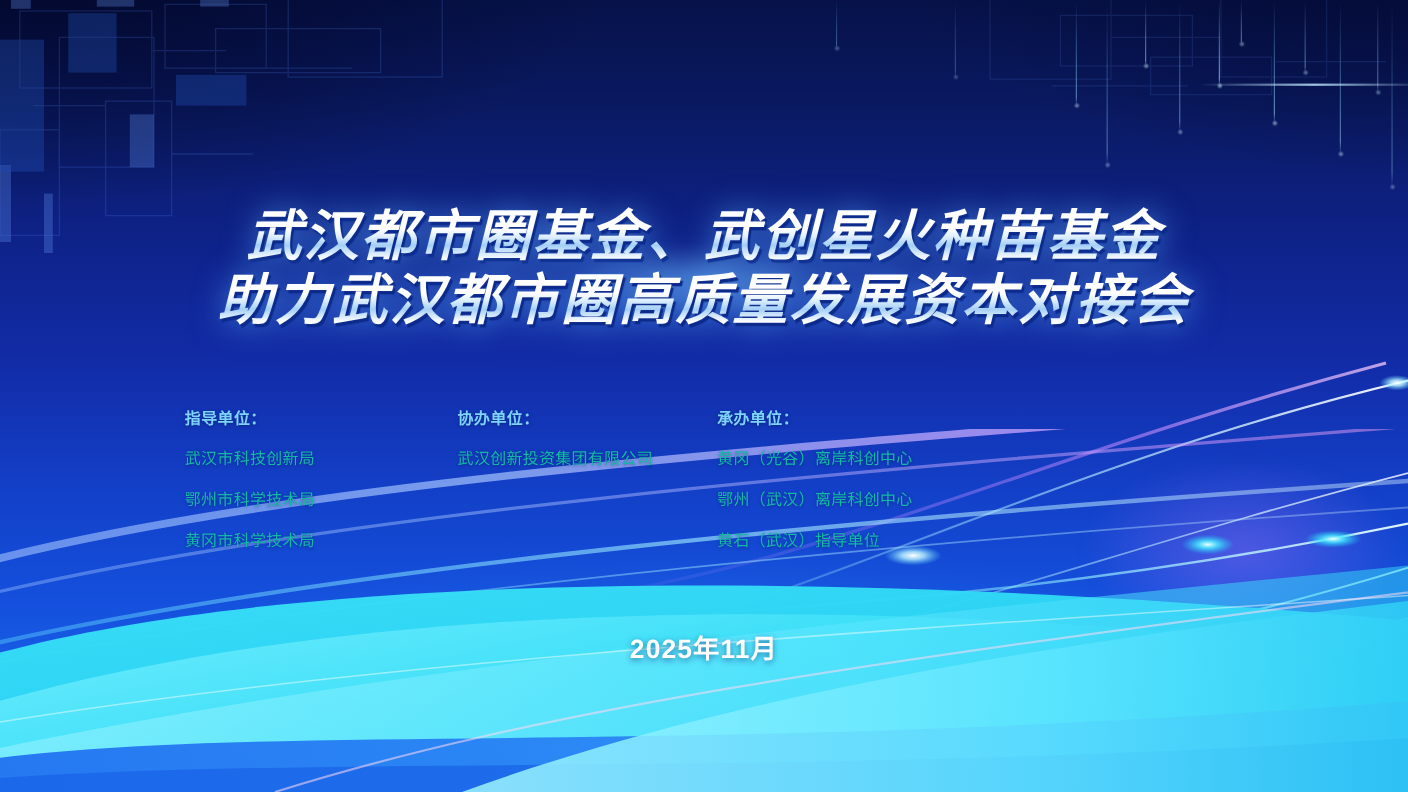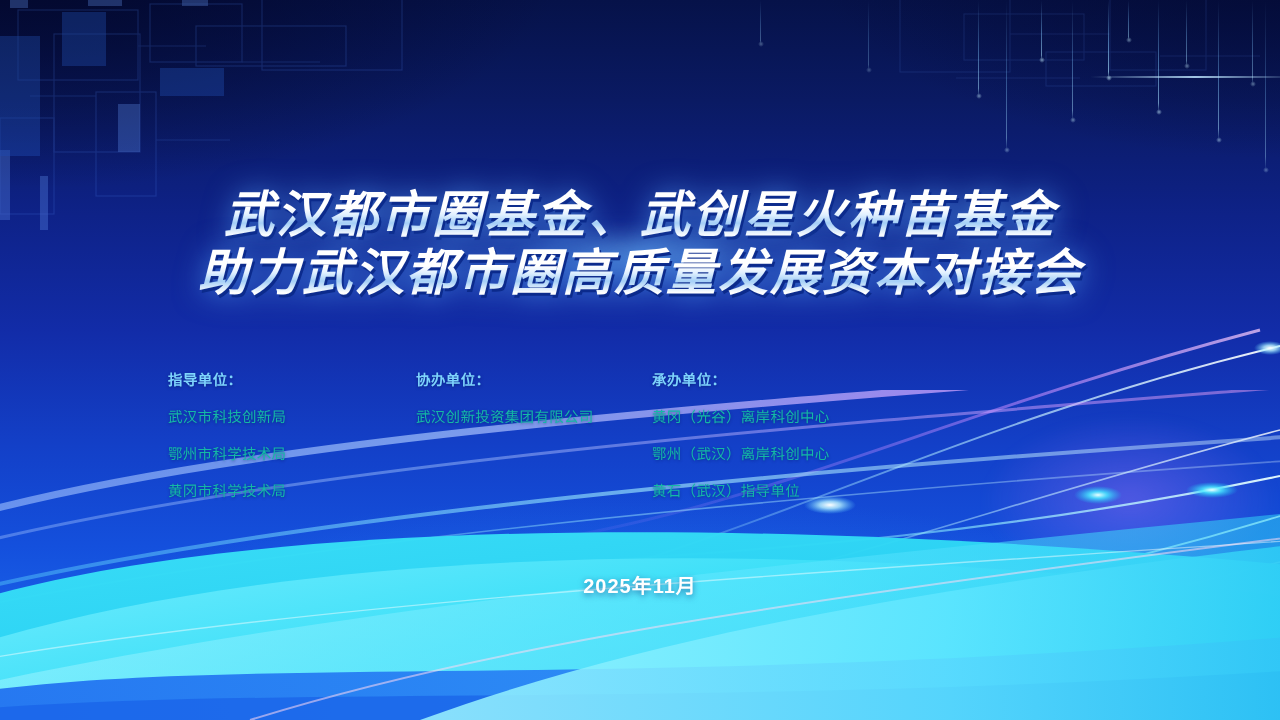--- a/index.html
+++ b/index.html
@@ -154,21 +154,21 @@
     text-shadow: 0 1px 3px rgba(0,20,80,.45);
     white-space: nowrap;
   }
   .org-item:last-child { margin-bottom: 0; }
 
   .date {
     position: absolute;
     top: 570px;
     left: 0; right: 0;
     text-align: center;
-    font-size: 20px;
+    font-size: 24px;
     font-weight: 700;
     color: #ffffff;
     letter-spacing: 1px;
     text-shadow: 0 2px 6px rgba(0,30,110,.55);
   }
 </style>
 </head>
 <body>
 
 <div id="stage">

